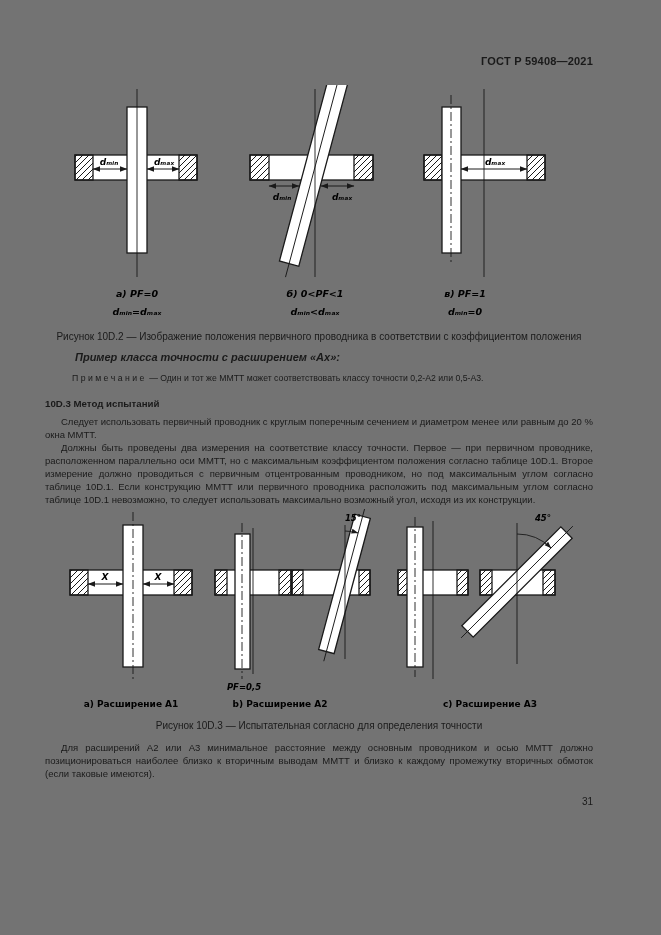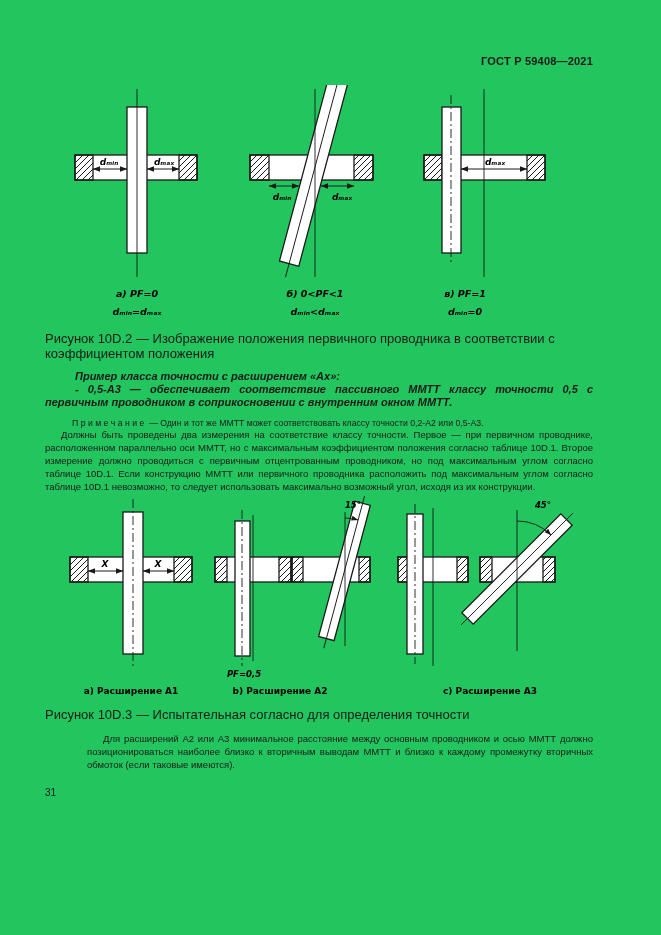--- a/index.html
+++ b/index.html
@@ -1,32 +1,32 @@
 <!DOCTYPE html>
 <html><head>
 <meta charset="utf-8">
 <style>
   html,body{margin:0;padding:0;background:#e8e8e8;}
   .page{
-    width:661px;height:935px;background:#22c55e;margin:0 auto;
+    width:661px;height:935px;background:#737373;margin:0 auto;
     position:relative;overflow:hidden;
     font-family:"Liberation Sans",sans-serif;color:#1a1a1a;
   }
   .content{padding:0 68px 0 45px;}
   .doc-header{padding-top:55px;text-align:right;font-weight:bold;font-size:11px;letter-spacing:.2px;}
   .figure-wrap{margin-top:18px;}
-  .fig-caption{font-size:13px;margin-top:2px;}
+  .fig-caption{text-align:center;font-size:10px;margin-top:2px;}
   .example-block{margin-top:9px;font-size:11px;line-height:13px;text-align:justify;}
   .example-block p{margin:0;font-weight:bold;font-style:italic;text-indent:30px;}
   .note-line{margin-top:9px;font-size:8.7px;text-indent:27px;}
   .sec-heading{margin-top:15px;font-size:9.7px;font-weight:bold;}
   .body-par{margin:6px 0 0 0;font-size:9.5px;line-height:13px;text-align:justify;text-indent:16px;}
   .fig3-wrap{margin-top:3px;}
-  .closing{margin-top:10px;margin-left:42px;}
-  .page-num{margin-top:16px;text-align:left;font-size:10px;}
+  .closing{margin-top:10px;}
+  .page-num{margin-top:16px;text-align:right;font-size:10px;}
   svg text{font-family:"DejaVu Sans",sans-serif;}
   .dim-label{font-size:9px;font-weight:bold;font-style:italic;}
   .sub-cap{font-size:9.5px;font-weight:bold;font-style:italic;}
   .fig3-label{font-size:9px;font-weight:bold;font-style:normal;}
   .angle-label{font-size:8.5px;font-weight:bold;font-style:italic;}
 </style>
 </head>
 <body>
 
 <div class="page">
@@ -87,28 +87,29 @@
           <text class="dim-label" x="450" y="80" text-anchor="middle">dₘₐₓ</text>
           <text class="sub-cap" x="420" y="212" text-anchor="middle">в) PF=1</text>
           <text class="sub-cap" x="420" y="230" text-anchor="middle">dₘᵢₙ=0</text>
         </g>
       </svg>
       <div class="fig-caption">Рисунок 10D.2 — Изображение положения первичного проводника в соответствии с коэффициентом положения</div>
     </div>
 
     <div class="example-block">
       <p>Пример класса точности с расширением «Ах»:</p>
-      <p>- 0,5-А3 — обеспечивает соответствие пассивного ММТТ классу точности 0,5 с первичным проводником в соприкосновении с внутренним окном ММТТ.</p>
     </div>
 
     <div class="note-line">
       <span>П р и м е ч а н и е</span>&nbsp;&nbsp;<span>— Один и тот же ММТТ может соответствовать классу точности 0,2-А2 или 0,5-А3.</span>
     </div>
 
+    <div class="sec-heading">10D.3 Метод испытаний</div>
 
+    <p class="body-par">Следует использовать первичный проводник с круглым поперечным сечением и диаметром менее или равным до 20 % окна ММТТ.</p>
     <p class="body-par" style="margin-top:0;">Должны быть проведены два измерения на соответствие классу точности. Первое — при первичном проводнике, расположенном параллельно оси ММТТ, но с максимальным коэффициентом положения согласно таблице 10D.1. Второе измерение должно проводиться с первичным отцентрованным проводником, но под максимальным углом согласно таблице 10D.1. Если конструкцию ММТТ или первичного проводника расположить под максимальным углом согласно таблице 10D.1 невозможно, то следует использовать максимально возможный угол, исходя из их конструкции.</p>
 
     <div class="fig3-wrap">
       <svg width="560" height="205" viewBox="0 0 560 205" style="margin-left:10px;">
         <defs>
           <pattern id="hatch2" patternUnits="userSpaceOnUse" width="6" height="6">
             <path d="M-1,7 L7,-1 M-1,1 L1,-1 M5,7 L7,5" stroke="#1a1a1a" stroke-width="1"></path>
           </pattern>
           <marker id="ar2" viewBox="0 0 10 10" refX="9" refY="5" markerWidth="8" markerHeight="8" orient="auto-start-reverse">
             <path d="M0,1.5 L9.5,5 L0,8.5 z" fill="#1a1a1a"></path>

